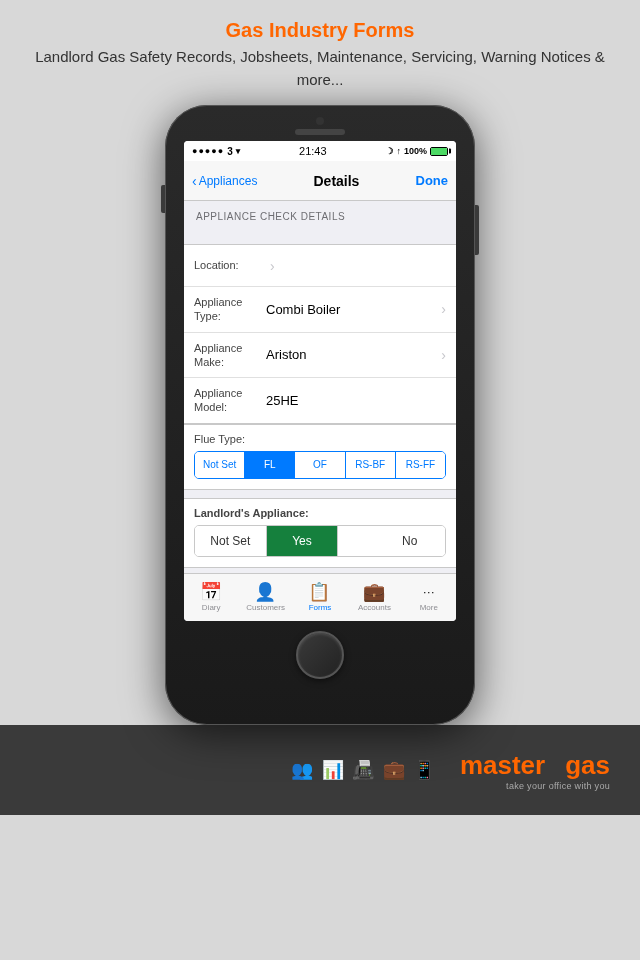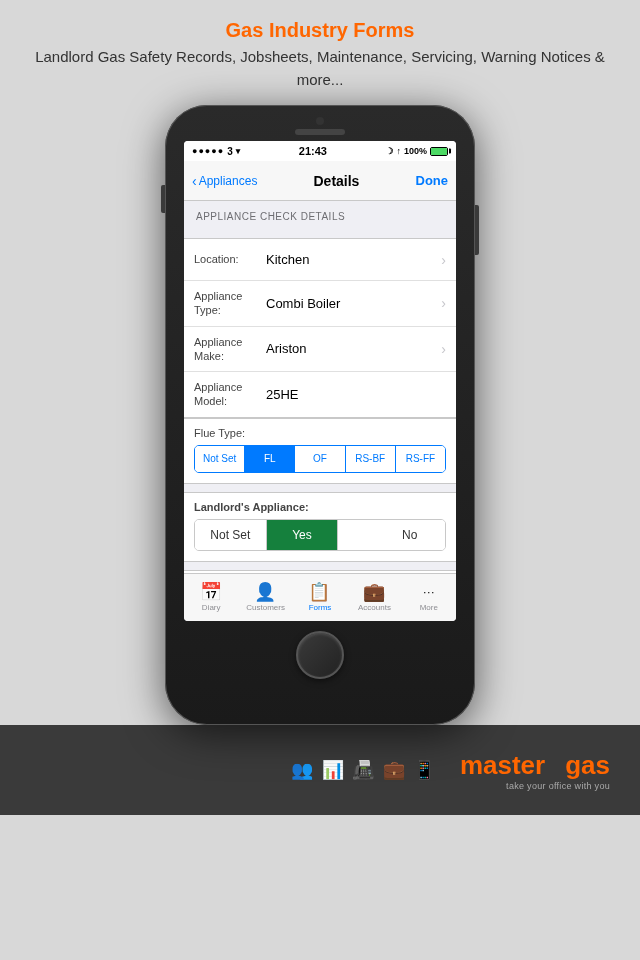--- a/index.html
+++ b/index.html
@@ -88,21 +88,21 @@
       justify-content: space-between;
       padding: 0 8px;
       font-size: 10px;
       font-weight: 600;
       color: #000;
       flex-shrink: 0;
     }
     .status-left { display: flex; align-items: center; gap: 3px; }
     .status-dots { letter-spacing: 1px; font-size: 9px; }
     .status-wifi { font-size: 9px; }
-    .status-center { font-size: 11px; font-weight: 700; }
+    .status-center { font-size: 11px; font-weight: 400; }
     .status-right { display: flex; align-items: center; gap: 3px; font-size: 9px; }
     .battery-icon {
       width: 18px; height: 9px;
       border: 1px solid #000;
       border-radius: 2px;
       position: relative;
       display: flex;
       align-items: center;
     }
     .battery-icon::after {
@@ -157,21 +157,21 @@
 
     
     .content {
       flex: 1;
       overflow-y: auto;
       background: #efeff4;
     }
 
     
     .section-header {
-      padding: 10px 12px 16px;
+      padding: 10px 12px 22px;
       font-size: 10px;
       color: #6d6d72;
       font-weight: 400;
       text-transform: uppercase;
       letter-spacing: 0.5px;
     }
 
     
     .form-section {
       background: #fff;
@@ -435,21 +435,20 @@
       <div class="nav-done">Done</div>
     </div>
 
     <div class="content">
 
       <div class="section-header">APPLIANCE CHECK DETAILS</div>
 
       <div class="form-section">
         <div class="form-row">
           <div class="row-label">Location:</div>
-          <div class="row-value">Kitchen</div>
           <span class="row-chevron">›</span>
         </div>
         <div class="form-row">
           <div class="row-label">Appliance Type:</div>
           <div class="row-value">Combi Boiler</div>
           <span class="row-chevron">›</span>
         </div>
         <div class="form-row">
           <div class="row-label">Appliance Make:</div>
           <div class="row-value">Ariston</div>

